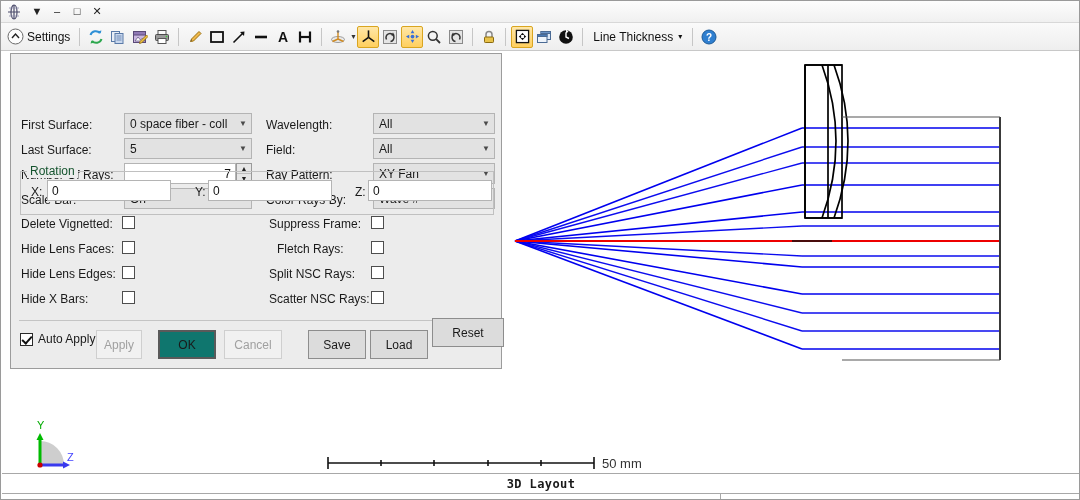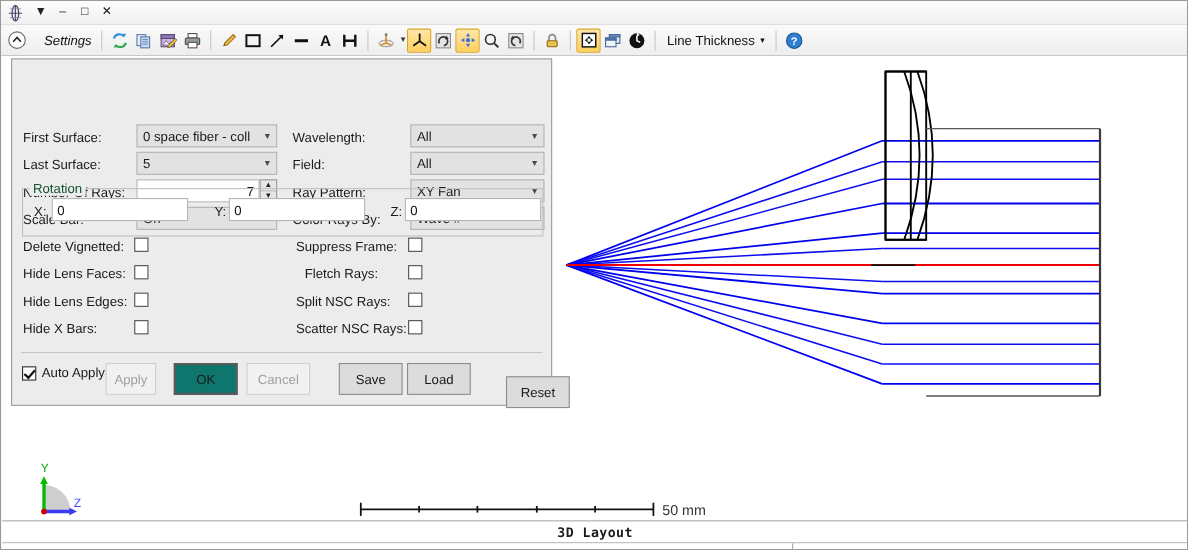--- a/index.html
+++ b/index.html
@@ -74,26 +74,25 @@
     padding: 0 4px;
   }
   .tb-sep {
     width: 1px; height: 18px;
     background: #c6c6c6;
     margin: 0 5px;
     flex: none;
   }
   .settings-btn {
     display: flex; align-items: center;
-    gap: 16px;
+    gap: 3px;
     height: 22px;
     padding: 0 4px 0 2px;
     cursor: default;
     flex: none;
-    font-style: italic;
   }
   .settings-label { font-size: 12px; color: #111; }
   .tb-btn {
     width: 22px; height: 22px;
     display: flex; align-items: center; justify-content: center;
     flex: none;
     cursor: default;
     box-sizing: border-box;
   }
   .tb-btn.active {
@@ -732,21 +731,21 @@
 
     <div class="autoapply" style="left:9px; top:278px;">
       <span class="chk-checked"></span>
       <span>Auto Apply</span>
     </div>
     <div class="btn disabled" style="left:85px; top:276px; width:46px;">Apply</div>
     <div class="btn primary" style="left:147px; top:276px; width:58px;">OK</div>
     <div class="btn disabled" style="left:213px; top:276px; width:58px;">Cancel</div>
     <div class="btn" style="left:297px; top:276px; width:58px;">Save</div>
     <div class="btn" style="left:359px; top:276px; width:58px;">Load</div>
-    <div class="btn" style="left:421px; top:288px; width:58px;margin-left:28px;">Reset</div>
+    <div class="btn" style="left:421px; top:264px; width:72px;">Reset</div>
   </div>
 
   <div class="caption-bar">
     <span class="caption-text">3D  Layout</span>
   </div>
   <div class="statusbar"></div>
   <div class="status-divider"></div>
 
 </div>
 

